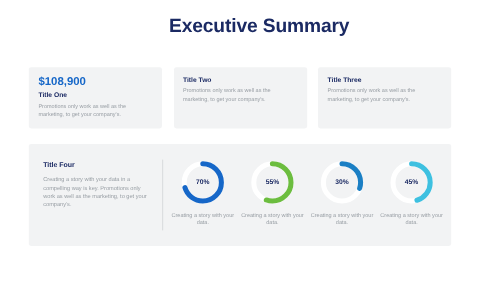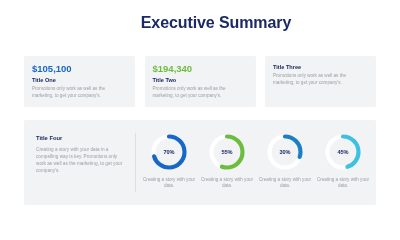--- a/index.html
+++ b/index.html
@@ -148,27 +148,26 @@
 </head>
 <body>
 
 <div class="slide">
 
   <div class="title">Executive Summary</div>
 
   <div class="stat-row">
 
     <div class="stat-card">
-      <div class="stat-value" style="color:#1667c8">$105,100</div>
+      <div class="stat-value" style="color:#1667c8">$108,900</div>
       <div class="stat-title">Title One</div>
       <div class="stat-desc">Promotions only work as well as the marketing, to get your company's.</div>
     </div>
 
     <div class="stat-card">
-      <div class="stat-value" style="color:#6cbd3f">$194,340</div>
       <div class="stat-title">Title Two</div>
       <div class="stat-desc">Promotions only work as well as the marketing, to get your company's.</div>
     </div>
 
     <div class="stat-card">
       <div class="stat-title">Title Three</div>
       <div class="stat-desc">Promotions only work as well as the marketing, to get your company's.</div>
     </div>
 
   </div>

